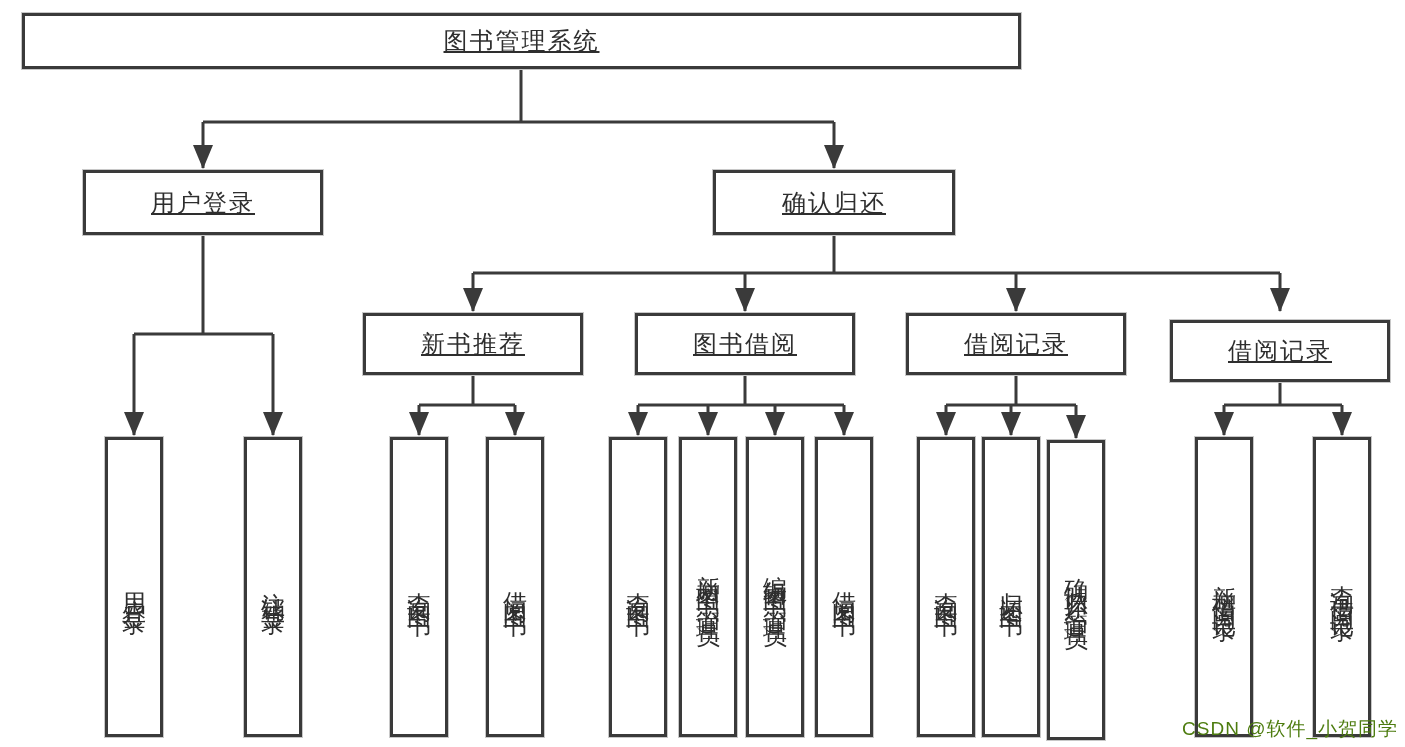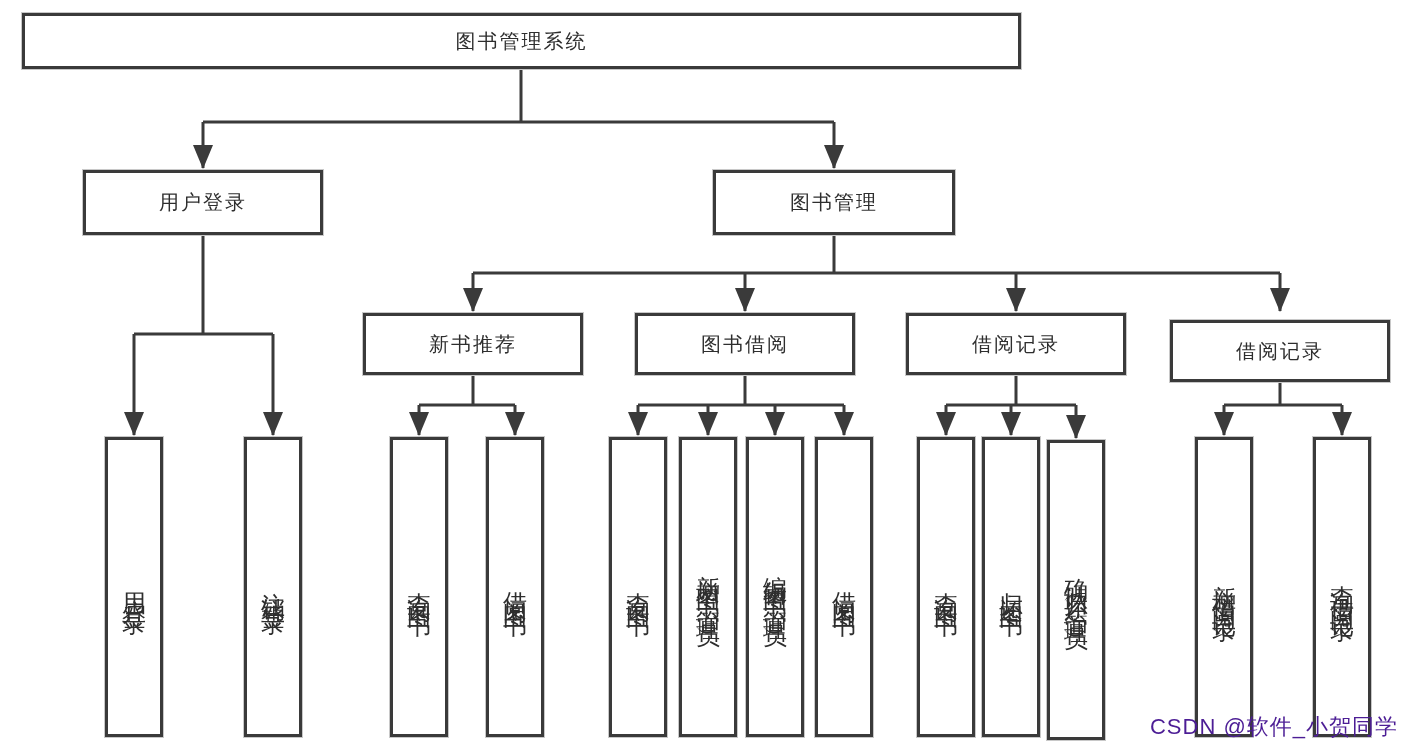--- a/index.html
+++ b/index.html
@@ -23,37 +23,38 @@
     border: 3px solid #3a3a3a;
     box-shadow: 0 0 0 1px #c8c8c8;
     background: #ffffff;
     color: #2e2e2e;
     display: flex;
     align-items: center;
     justify-content: center;
     z-index: 2;
   }
   .node.h {
-    font-size: 20px;
+    font-size: 24px;
     letter-spacing: 2px;
     white-space: nowrap;
+    text-decoration: underline;
   }
   .node.v {
     writing-mode: vertical-lr;
     text-orientation: mixed;
     font-size: 24px;
     letter-spacing: 7px;
     line-height: 1;
   }
   .watermark {
     position: absolute;
     right: 7px;
     bottom: 5px;
-    color: #4c1d95;
-    font-size: 22px;
+    color: #4d7c0f;
+    font-size: 19px;
     letter-spacing: 1px;
     z-index: 5;
     white-space: nowrap;
   }
 </style>
 </head>
 <body>
 
 <div class="canvas">
 
@@ -93,21 +94,21 @@
       <polygon points="1001,412 1021,412 1011,436"></polygon>
       <polygon points="1066,415 1086,415 1076,439"></polygon>
       <polygon points="1214,412 1234,412 1224,436"></polygon>
       <polygon points="1332,412 1352,412 1342,436"></polygon>
     </g>
   </svg>
 
   <div class="node h" style="left:22px; top:13px; width:999px; height:56px;">图书管理系统</div>
 
   <div class="node h" style="left:83px; top:170px; width:240px; height:65px;">用户登录</div>
-  <div class="node h" style="left:713px; top:170px; width:242px; height:65px;">图书管理</div>
+  <div class="node h" style="left:713px; top:170px; width:242px; height:65px;">确认归还</div>
 
   <div class="node h" style="left:635px; top:313px; width:220px; height:62px;">图书借阅</div>
   <div class="node h" style="left:363px; top:313px; width:220px; height:62px;">新书推荐</div>
   <div class="node h" style="left:906px; top:313px; width:220px; height:62px;">借阅记录</div>
   <div class="node h" style="left:1170px; top:320px; width:220px; height:62px;">借阅记录</div>
 
   <div class="node v" style="left:105px; top:437px; width:58px; height:300px;">用户登录</div>
   <div class="node v" style="left:244px; top:437px; width:58px; height:300px;">注销登录</div>
 
   <div class="node v" style="left:390px; top:437px; width:58px; height:300px;">查询图书</div>

